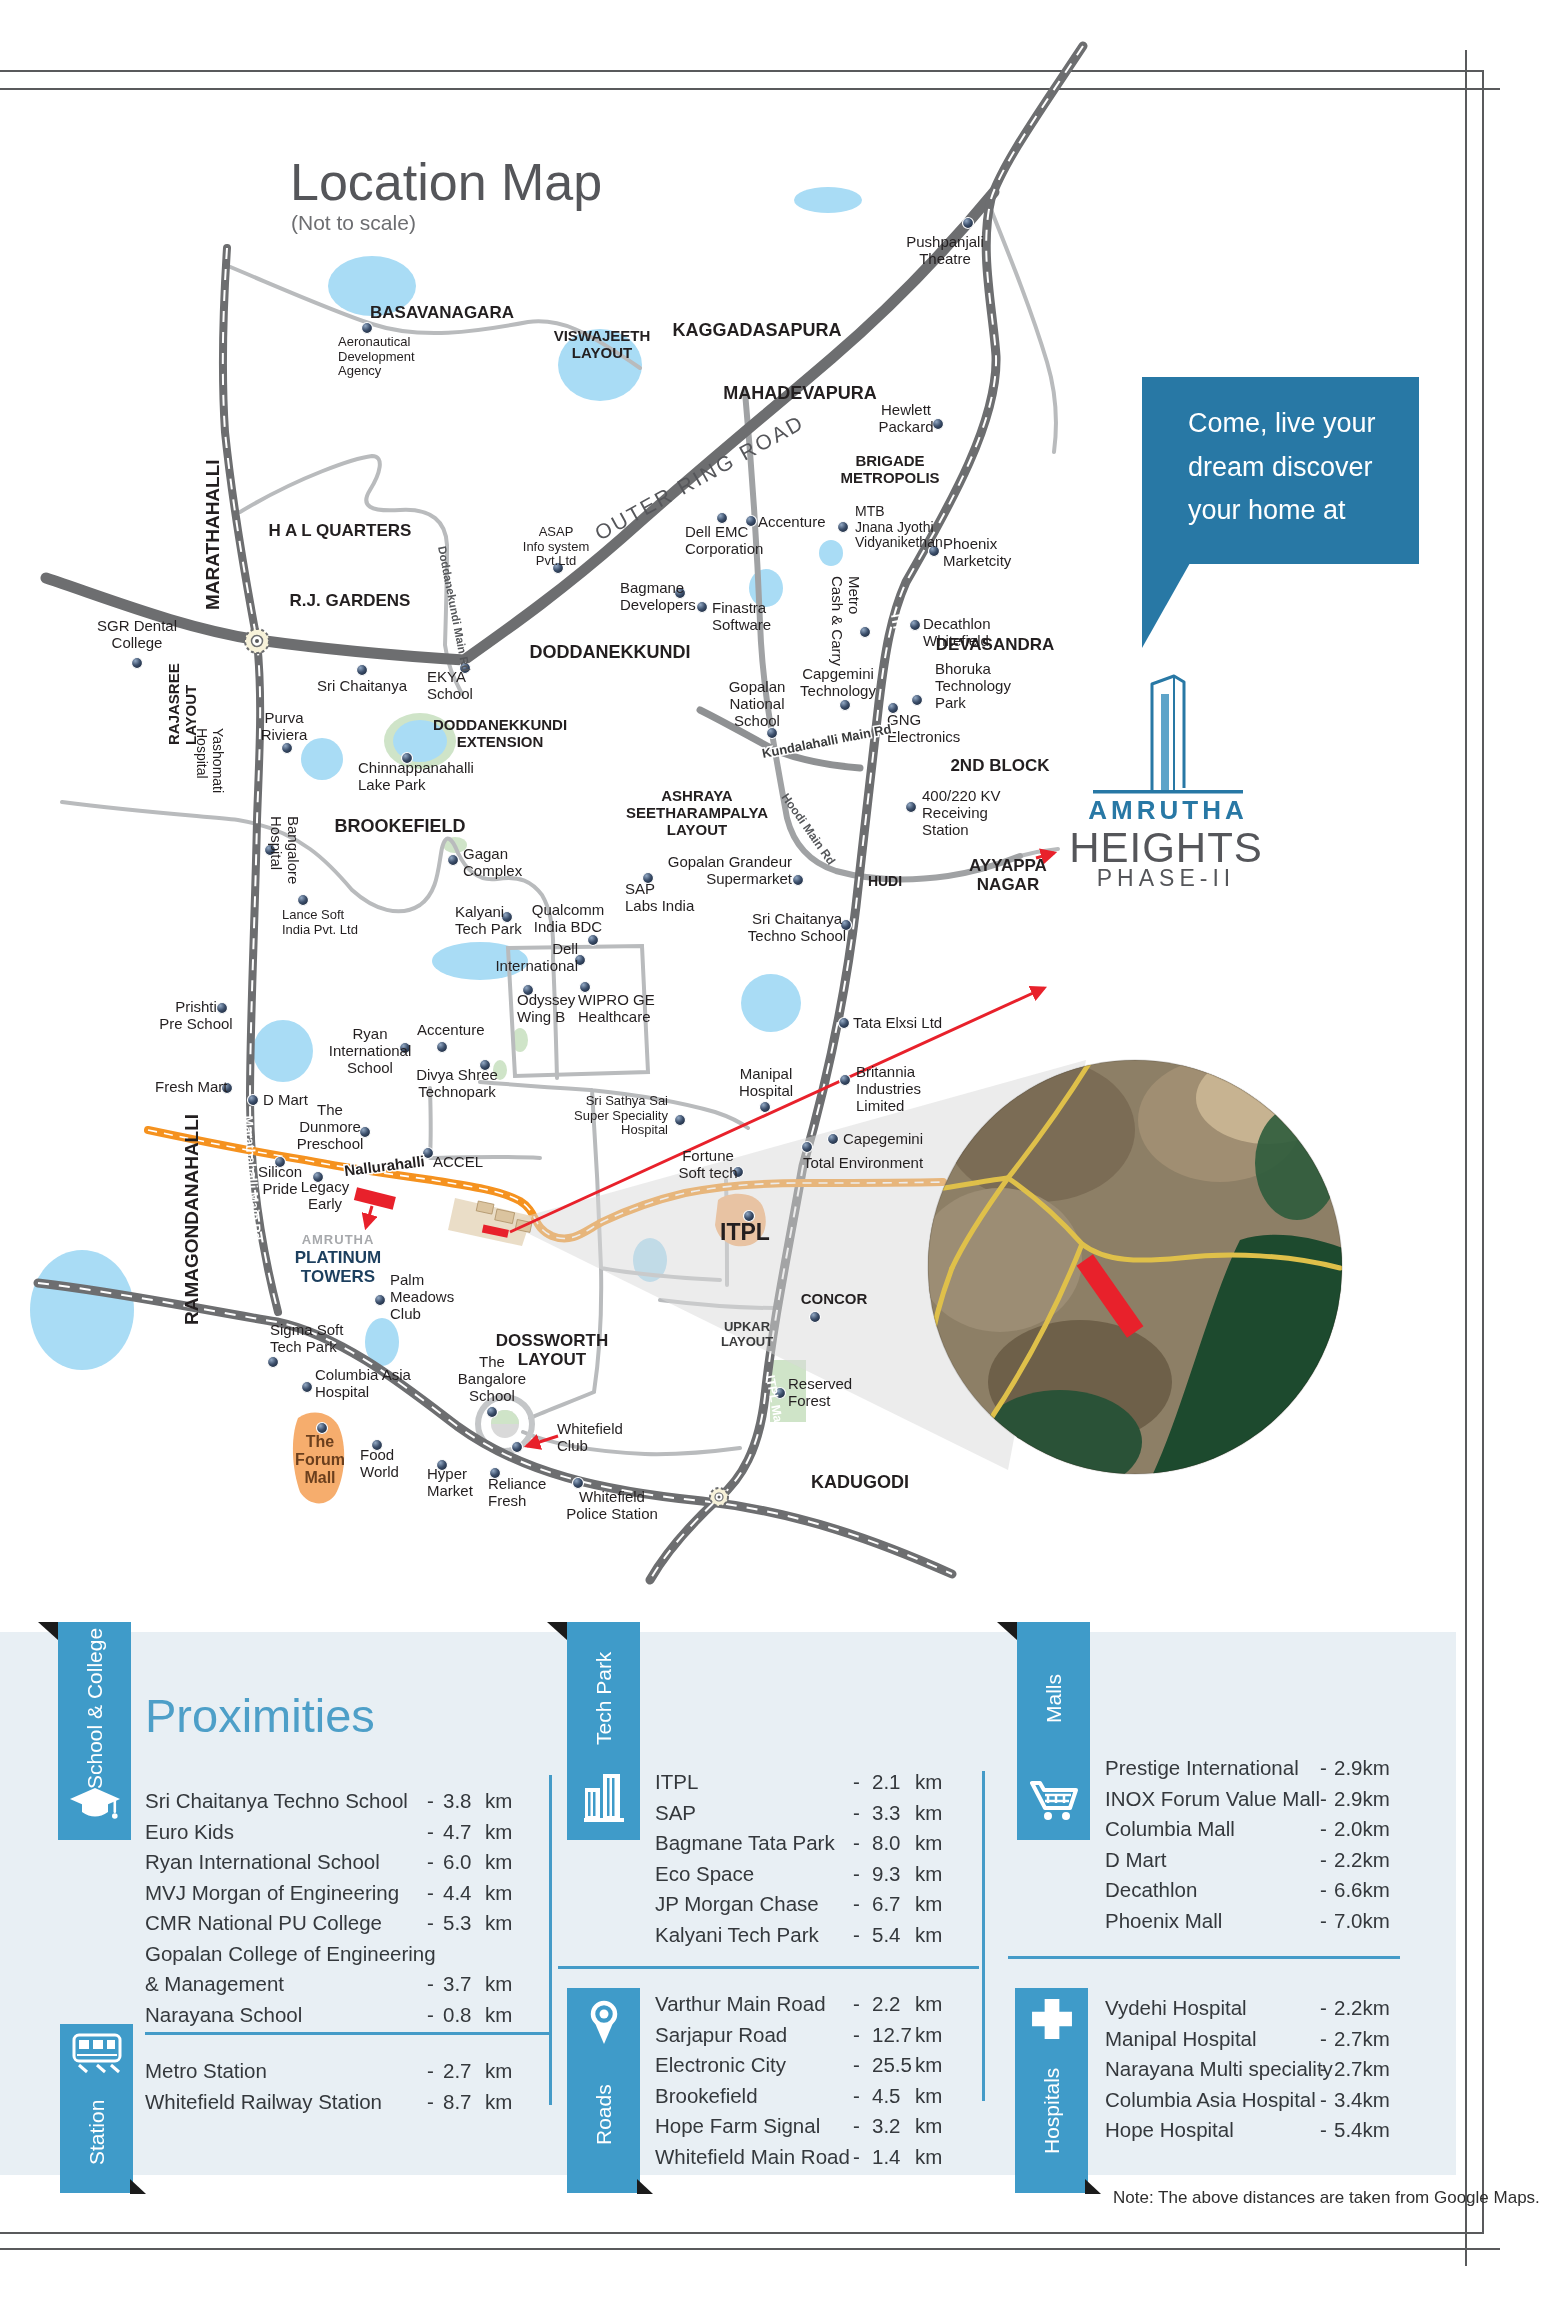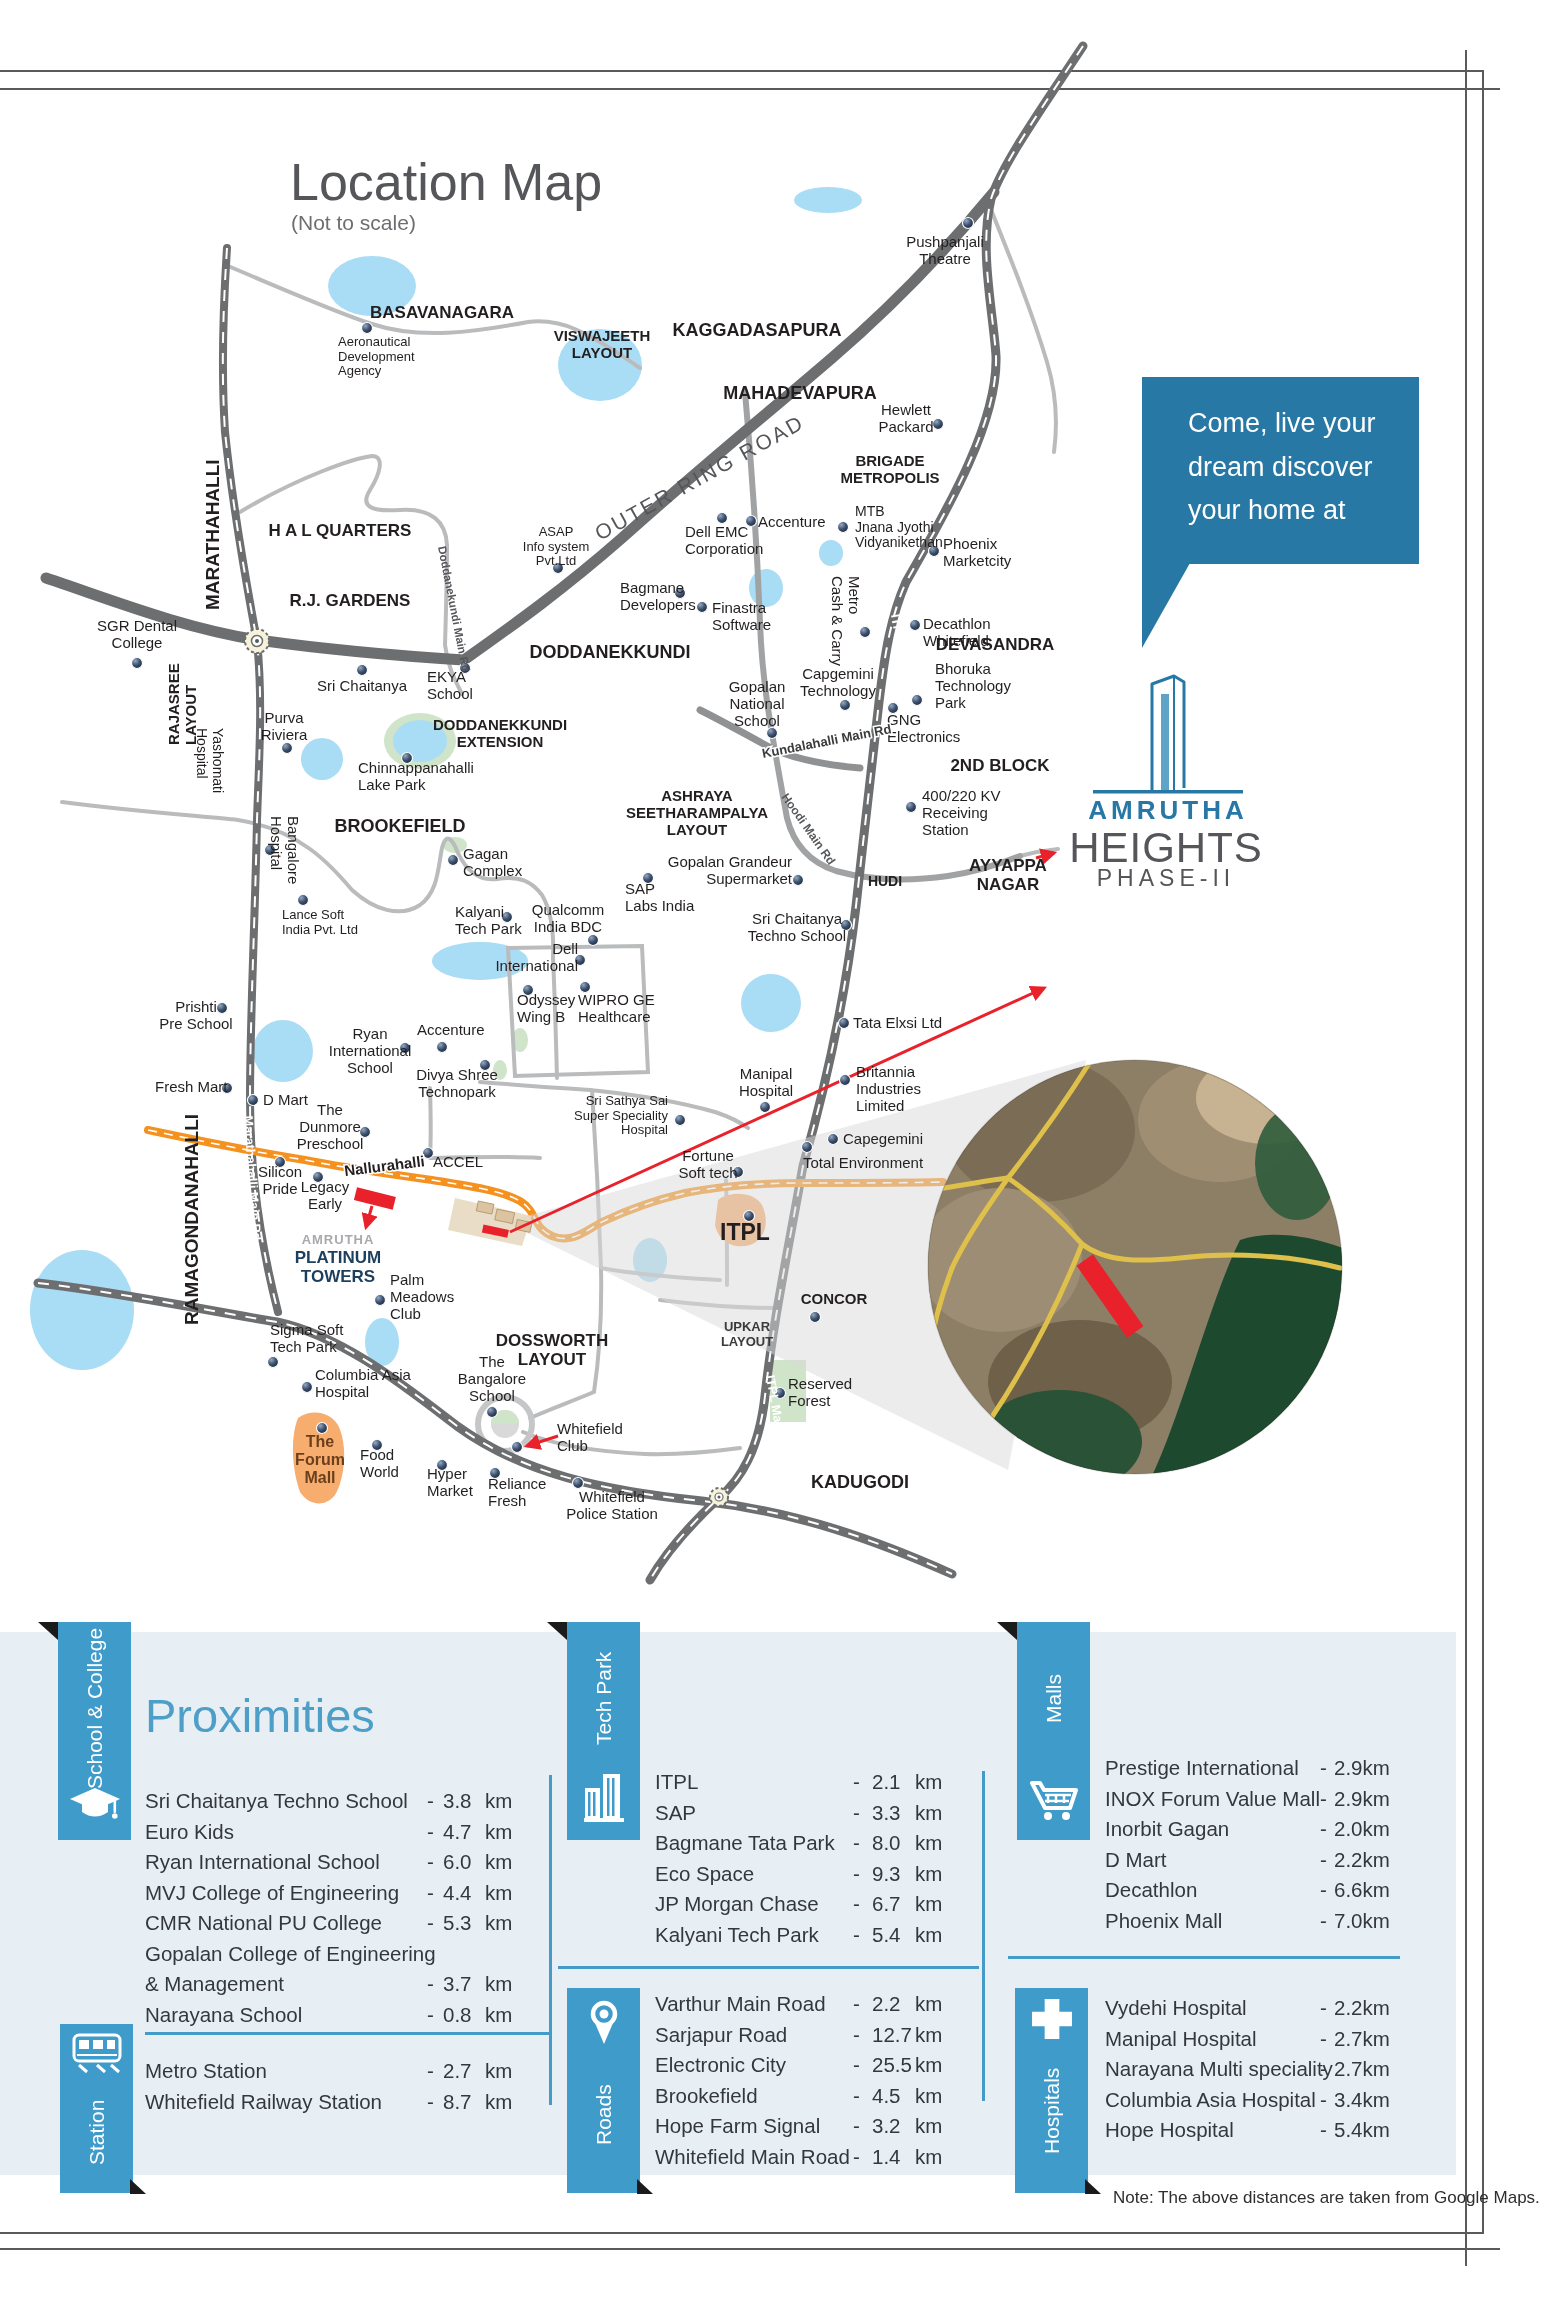--- a/index.html
+++ b/index.html
@@ -487,21 +487,21 @@
         <span class="pval">4.7</span>
         <span class="punit">km</span>
       </div>
     <div class="prow">
         <span class="pname">Ryan International School</span>
         <span class="pdash">-</span>
         <span class="pval">6.0</span>
         <span class="punit">km</span>
       </div>
     <div class="prow">
-        <span class="pname">MVJ College of Engineering</span>
+        <span class="pname">MVJ Morgan of Engineering</span>
         <span class="pdash">-</span>
         <span class="pval">4.4</span>
         <span class="punit">km</span>
       </div>
     <div class="prow">
         <span class="pname">CMR National PU College</span>
         <span class="pdash">-</span>
         <span class="pval">5.3</span>
         <span class="punit">km</span>
       </div>
@@ -622,21 +622,21 @@
         <span class="pval">2.9</span>
         <span class="punit">km</span>
       </div>
     <div class="prow">
         <span class="pname">INOX Forum Value Mall</span>
         <span class="pdash">-</span>
         <span class="pval">2.9</span>
         <span class="punit">km</span>
       </div>
     <div class="prow">
-        <span class="pname">Inorbit Gagan</span>
+        <span class="pname">Columbia Mall</span>
         <span class="pdash">-</span>
         <span class="pval">2.0</span>
         <span class="punit">km</span>
       </div>
     <div class="prow">
         <span class="pname">D Mart</span>
         <span class="pdash">-</span>
         <span class="pval">2.2</span>
         <span class="punit">km</span>
       </div>

